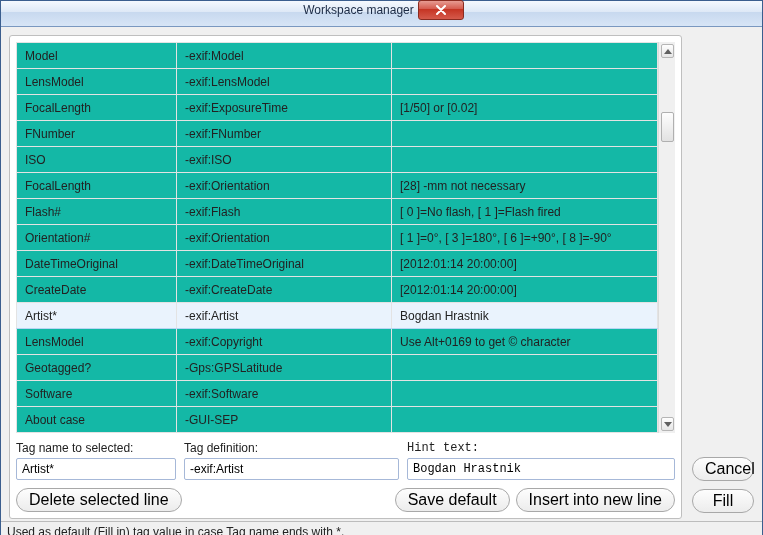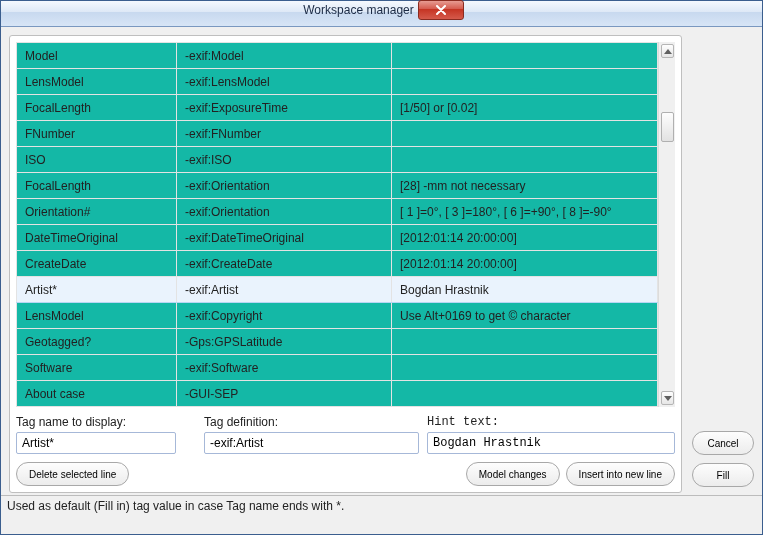--- a/index.html
+++ b/index.html
@@ -25,25 +25,25 @@
   .vthumb-bot { position: absolute; bottom: 2px; left: 2px; width: 13px; height: 14px; background: linear-gradient(#fefefe,#e6e6e6); border:1px solid #b5b5b5; border-radius:2px; display:flex; align-items:center; justify-content:center; }
   .vthumb { position: absolute; top: 70px; left: 2px; width: 13px; height: 30px; background: linear-gradient(#fdfdfd,#e2e2e2); border:1px solid #b0b0b0; border-radius:2px; }
   .tri { width:0; height:0; }
   .tri.up { border-left:4px solid transparent; border-right:4px solid transparent; border-bottom:5px solid #606060; }
   .tri.down { border-left:4px solid transparent; border-right:4px solid transparent; border-top:5px solid #606060; }
   .editbar { margin-top: 8px; display: flex; gap: 8px; }
   .editcol { display: flex; flex-direction: column; gap: 3px; }
   .editcol label { color: #222; }
   .editcol input { height: 22px; border: 1px solid #a6b8d8; border-radius: 2px; padding: 2px 5px; font-family: inherit; font-size: 12px; }
   .editcol.c-name { width: 160px; }
-  .editcol.c-def { width: 215px; margin-left: 20px; }
+  .editcol.c-def { width: 215px; }
   .editcol.c-hint { flex: 1; font-family: Liberation Mono, monospace; }
   .btnrow { margin-top: 8px; display: flex; gap: 6px; align-items: flex-start; }
   .btnrow .spacer { flex: 1; }
-  button.btn { height: 24px; padding: 0 12px; background: linear-gradient(#fdfdfd,#ececec); border: 1px solid #a8a8a8; border-radius: 12px; font-family: inherit; font-size: 10px; cursor: pointer; min-width: 60px; }
+  button.btn { height: 24px; padding: 0 12px; background: linear-gradient(#fdfdfd,#ececec); border: 1px solid #a8a8a8; border-radius: 12px; font-family: inherit; font-size: 16px; cursor: pointer; min-width: 60px; }
   .sidebtns { width: 62px; display: flex; flex-direction: column; justify-content: flex-end; gap: 8px; padding-bottom: 6px; }
   .statusbar { height: 21px; border-top: 1px solid #bcbcbc; background: #f0f0f0; display:flex; align-items:center; padding: 0 6px; color:#222; }
 </style>
 </head>
 <body>
 
 <div class="window">
   <div class="titlebar">
     <span class="titlebar-title">Workspace manager</span>
     <div class="close-btn">
@@ -90,20 +90,25 @@
                     <td>ISO</td>
                     <td>-exif:ISO</td>
                     <td></td>
                   </tr>
                   <tr>
                     <td>FocalLength</td>
                     <td>-exif:Orientation</td>
                     <td>[28] -mm not necessary</td>
                   </tr>
                   <tr>
+                    <td>Flash#</td>
+                    <td>-exif:Flash</td>
+                    <td>[ 0 ]=No flash, [ 1 ]=Flash fired</td>
+                  </tr>
+                  <tr>
                     <td>Orientation#</td>
                     <td>-exif:Orientation</td>
                     <td>[ 1 ]=0°, [ 3 ]=180°, [ 6 ]=+90°, [ 8 ]=-90°</td>
                   </tr>
                   <tr>
                     <td>DateTimeOriginal</td>
                     <td>-exif:DateTimeOriginal</td>
                     <td>[2012:01:14 20:00:00]</td>
                   </tr>
                   <tr>
@@ -145,37 +150,37 @@
               </div>
             <div class="vthumb"></div>
             <div class="vthumb-bot">
                 <div class="tri down"></div>
               </div>
           </div>
         </div>
 
         <div class="editbar">
           <div class="editcol c-name">
-            <label>Tag name to display:</label>
+            <label>Tag name to selected:</label>
             <input value="Artist*" style="">
           </div>
           <div class="editcol c-def">
             <label>Tag definition:</label>
             <input value="-exif:Artist" style="">
           </div>
           <div class="editcol c-hint">
             <label>Hint text:</label>
             <input value="Bogdan Hrastnik" style="">
           </div>
         </div>
 
         <div class="btnrow">
           <button class="btn">Delete selected line</button>
           <div class="spacer"></div>
-          <button class="btn">Model changes</button>
+          <button class="btn">Save default</button>
           <button class="btn">Insert into new line</button>
         </div>
 
       </div>
 
       <div class="sidebtns">
         <button class="btn">Cancel</button>
         <button class="btn">Fill</button>
       </div>
     </div>

